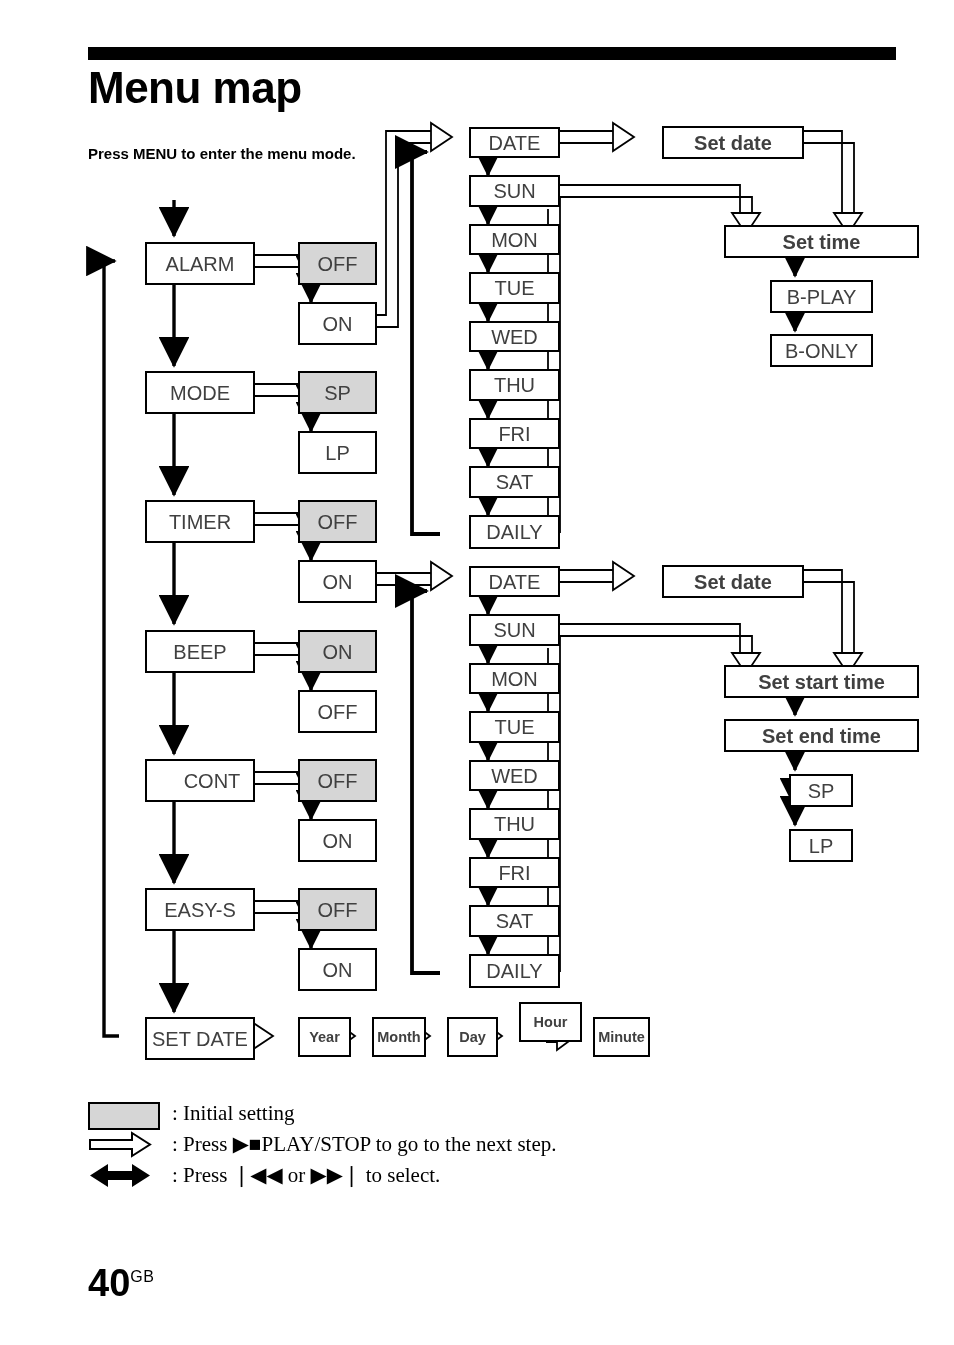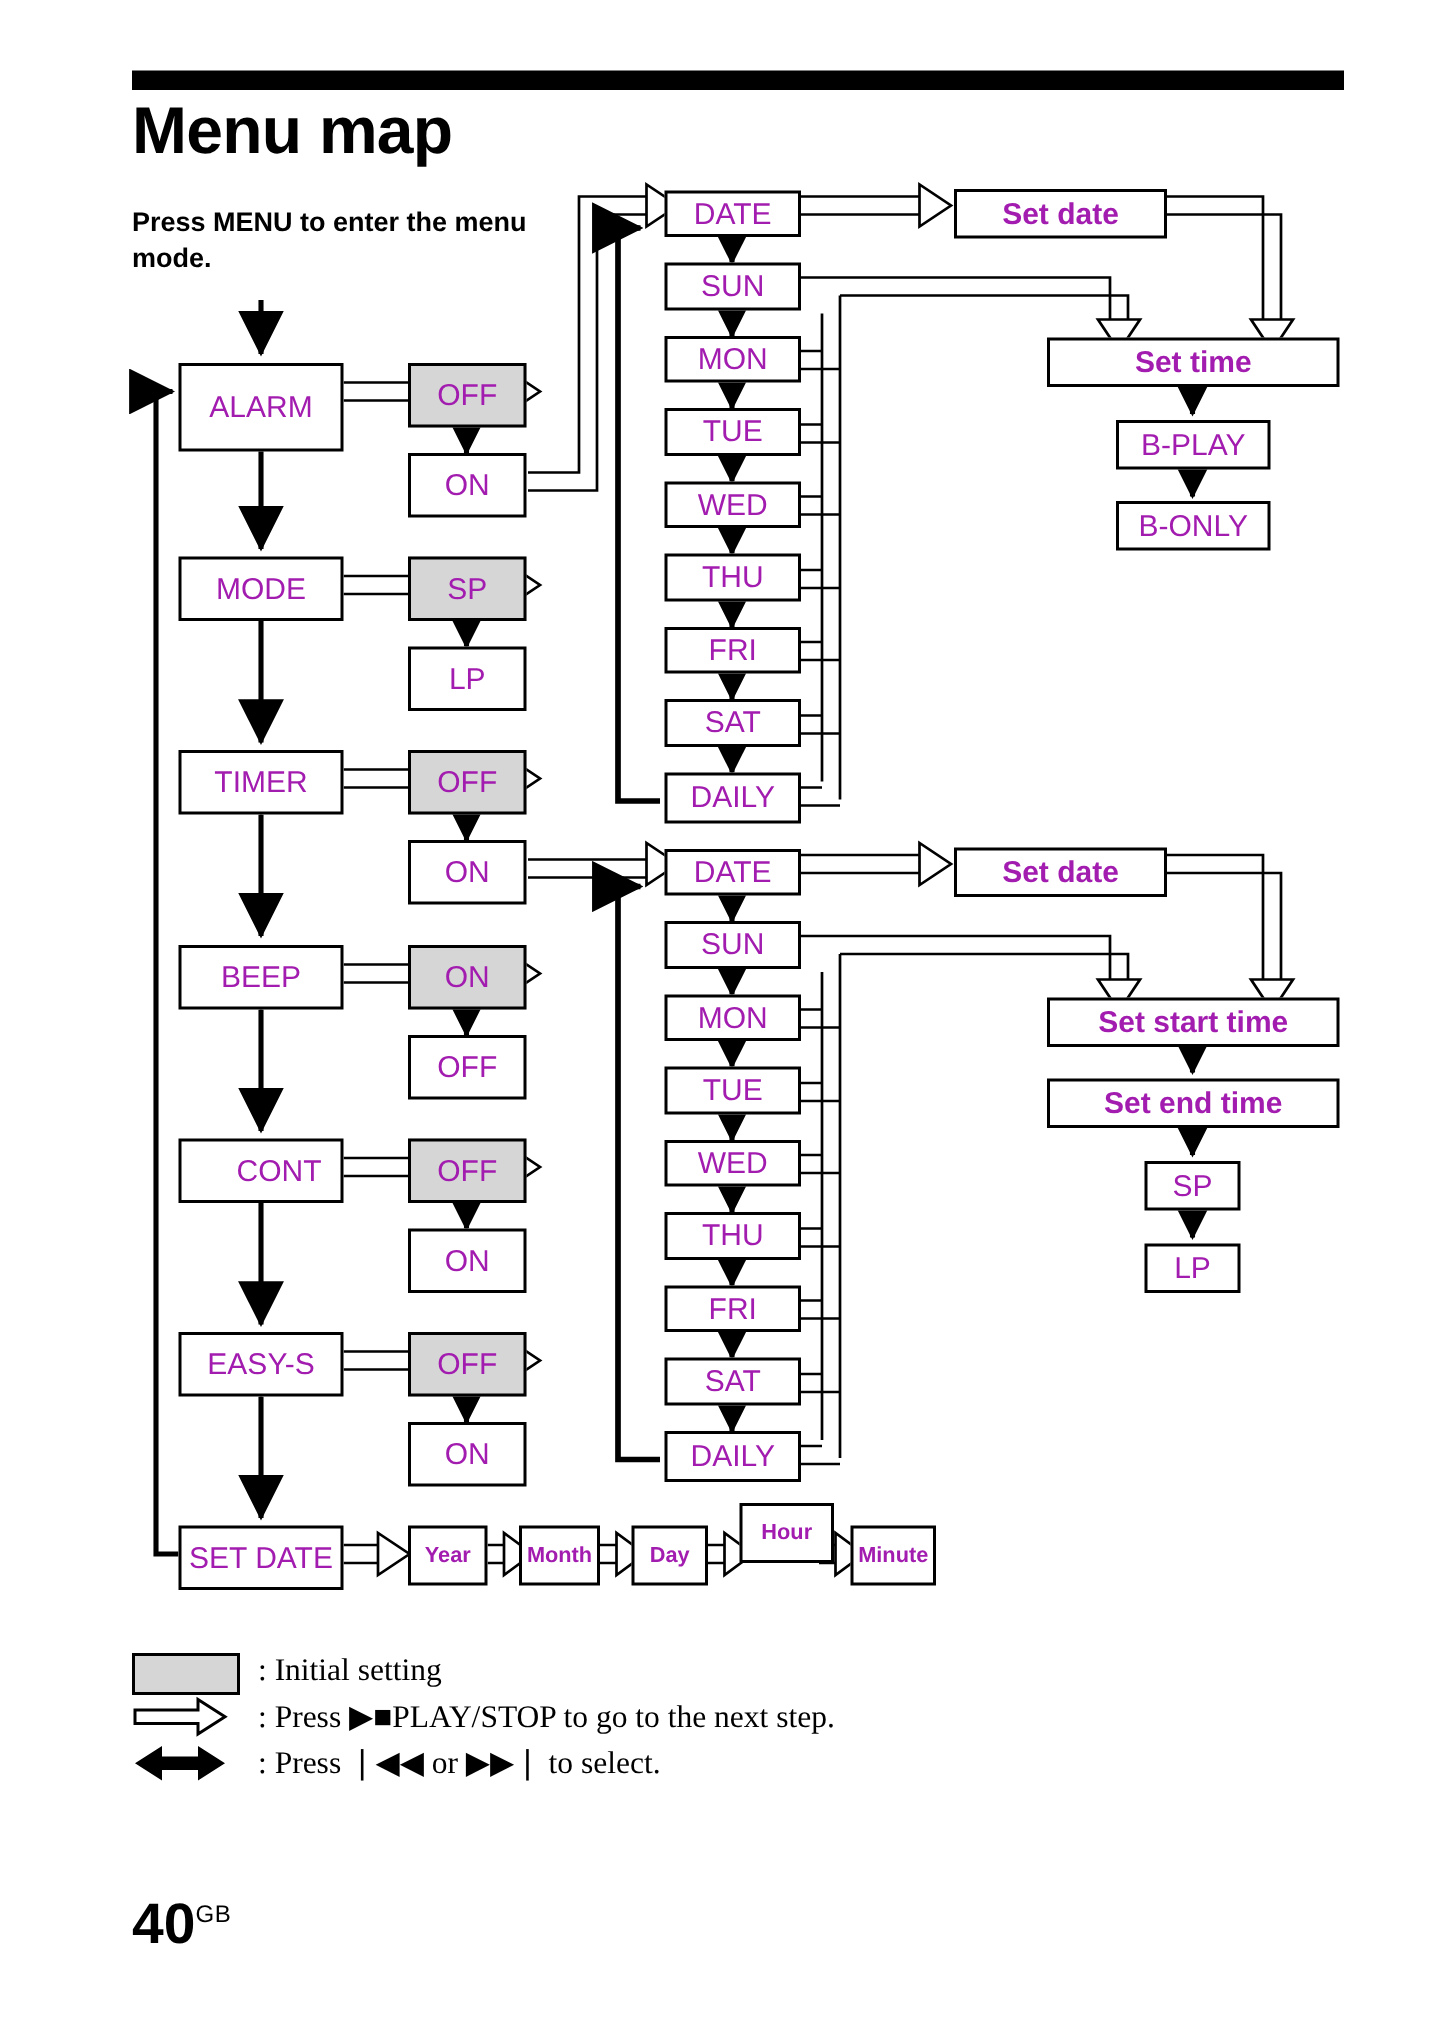--- a/index.html
+++ b/index.html
@@ -7,31 +7,31 @@
   body{width:954px;height:1345px;position:relative;overflow:hidden;
        font-family:"Liberation Sans","DejaVu Sans",sans-serif;color:#000;}
 
   .page{position:absolute;left:0;top:0;width:954px;height:1345px;}
 
   
   .topbar{position:absolute;left:88px;top:47px;width:808px;height:13px;background:#000;}
   .title{position:absolute;left:88px;top:60px;font-size:44px;font-weight:bold;
          letter-spacing:-0.5px;line-height:56px;}
 
-  .intro{position:absolute;left:88px;top:136px;width:270px;font-size:18px;
-         font-weight:bold;line-height:24px;}
+  .intro{position:absolute;left:88px;top:136px;width:270px;font-size:15px;
+         font-weight:bold;line-height:35px;}
 
   
   .canvas{position:absolute;left:0;top:0;width:954px;height:1100px;}
   .canvas svg{position:absolute;left:0;top:0;}
 
   
   .bx{position:absolute;box-sizing:border-box;border:2.6px solid #000;background:#fff;
       display:flex;align-items:center;justify-content:center;
-      font-size:20px;line-height:1;color:#a21caf;white-space:nowrap;}
+      font-size:20px;line-height:1;color:#404040;white-space:nowrap;margin-left:26px;}
   .bx.gray{background:#d6d6d6;}
   .bx.bold{font-weight:bold;font-size:20px;}
   .bx.small{font-size:14.5px;font-weight:bold;}
 
   
   .legend{position:absolute;left:88px;top:1098px;width:700px;
           font-family:"Liberation Serif","DejaVu Serif",serif;}
   .lrow{position:relative;height:31px;padding-left:48px;}
   .lswatch{position:absolute;left:0;top:4px;width:72px;height:28px;
            border:2.6px solid #000;background:#d6d6d6;box-sizing:border-box;}
@@ -233,21 +233,21 @@
         <line x1="488" y1="646" x2="488" y2="663" marker-start="url(#solidHead)" marker-end="url(#solidHead)"></line>
         <line x1="488" y1="694" x2="488" y2="711" marker-start="url(#solidHead)" marker-end="url(#solidHead)"></line>
         <line x1="488" y1="743" x2="488" y2="760" marker-start="url(#solidHead)" marker-end="url(#solidHead)"></line>
         <line x1="488" y1="791" x2="488" y2="808" marker-start="url(#solidHead)" marker-end="url(#solidHead)"></line>
         <line x1="488" y1="840" x2="488" y2="857" marker-start="url(#solidHead)" marker-end="url(#solidHead)"></line>
         <line x1="488" y1="888" x2="488" y2="905" marker-start="url(#solidHead)" marker-end="url(#solidHead)"></line>
         <line x1="488" y1="937" x2="488" y2="954" marker-start="url(#solidHead)" marker-end="url(#solidHead)"></line>
       </g>
     </svg>
 
-    <div class="bx" style="left:119px;top:242px;width:110px;height:59px;">ALARM</div>
+    <div class="bx" style="left:119px;top:242px;width:110px;height:43px;">ALARM</div>
     <div class="bx gray" style="left:272px;top:242px;width:79px;height:43px;">OFF</div>
     <div class="bx" style="left:272px;top:302px;width:79px;height:43px;">ON</div>
 
     <div class="bx" style="left:119px;top:371px;width:110px;height:43px;">MODE</div>
     <div class="bx gray" style="left:272px;top:371px;width:79px;height:43px;">SP</div>
     <div class="bx" style="left:272px;top:431px;width:79px;height:43px;">LP</div>
 
     <div class="bx" style="left:119px;top:500px;width:110px;height:43px;">TIMER</div>
     <div class="bx gray" style="left:272px;top:500px;width:79px;height:43px;">OFF</div>
     <div class="bx" style="left:272px;top:560px;width:79px;height:43px;">ON</div>

